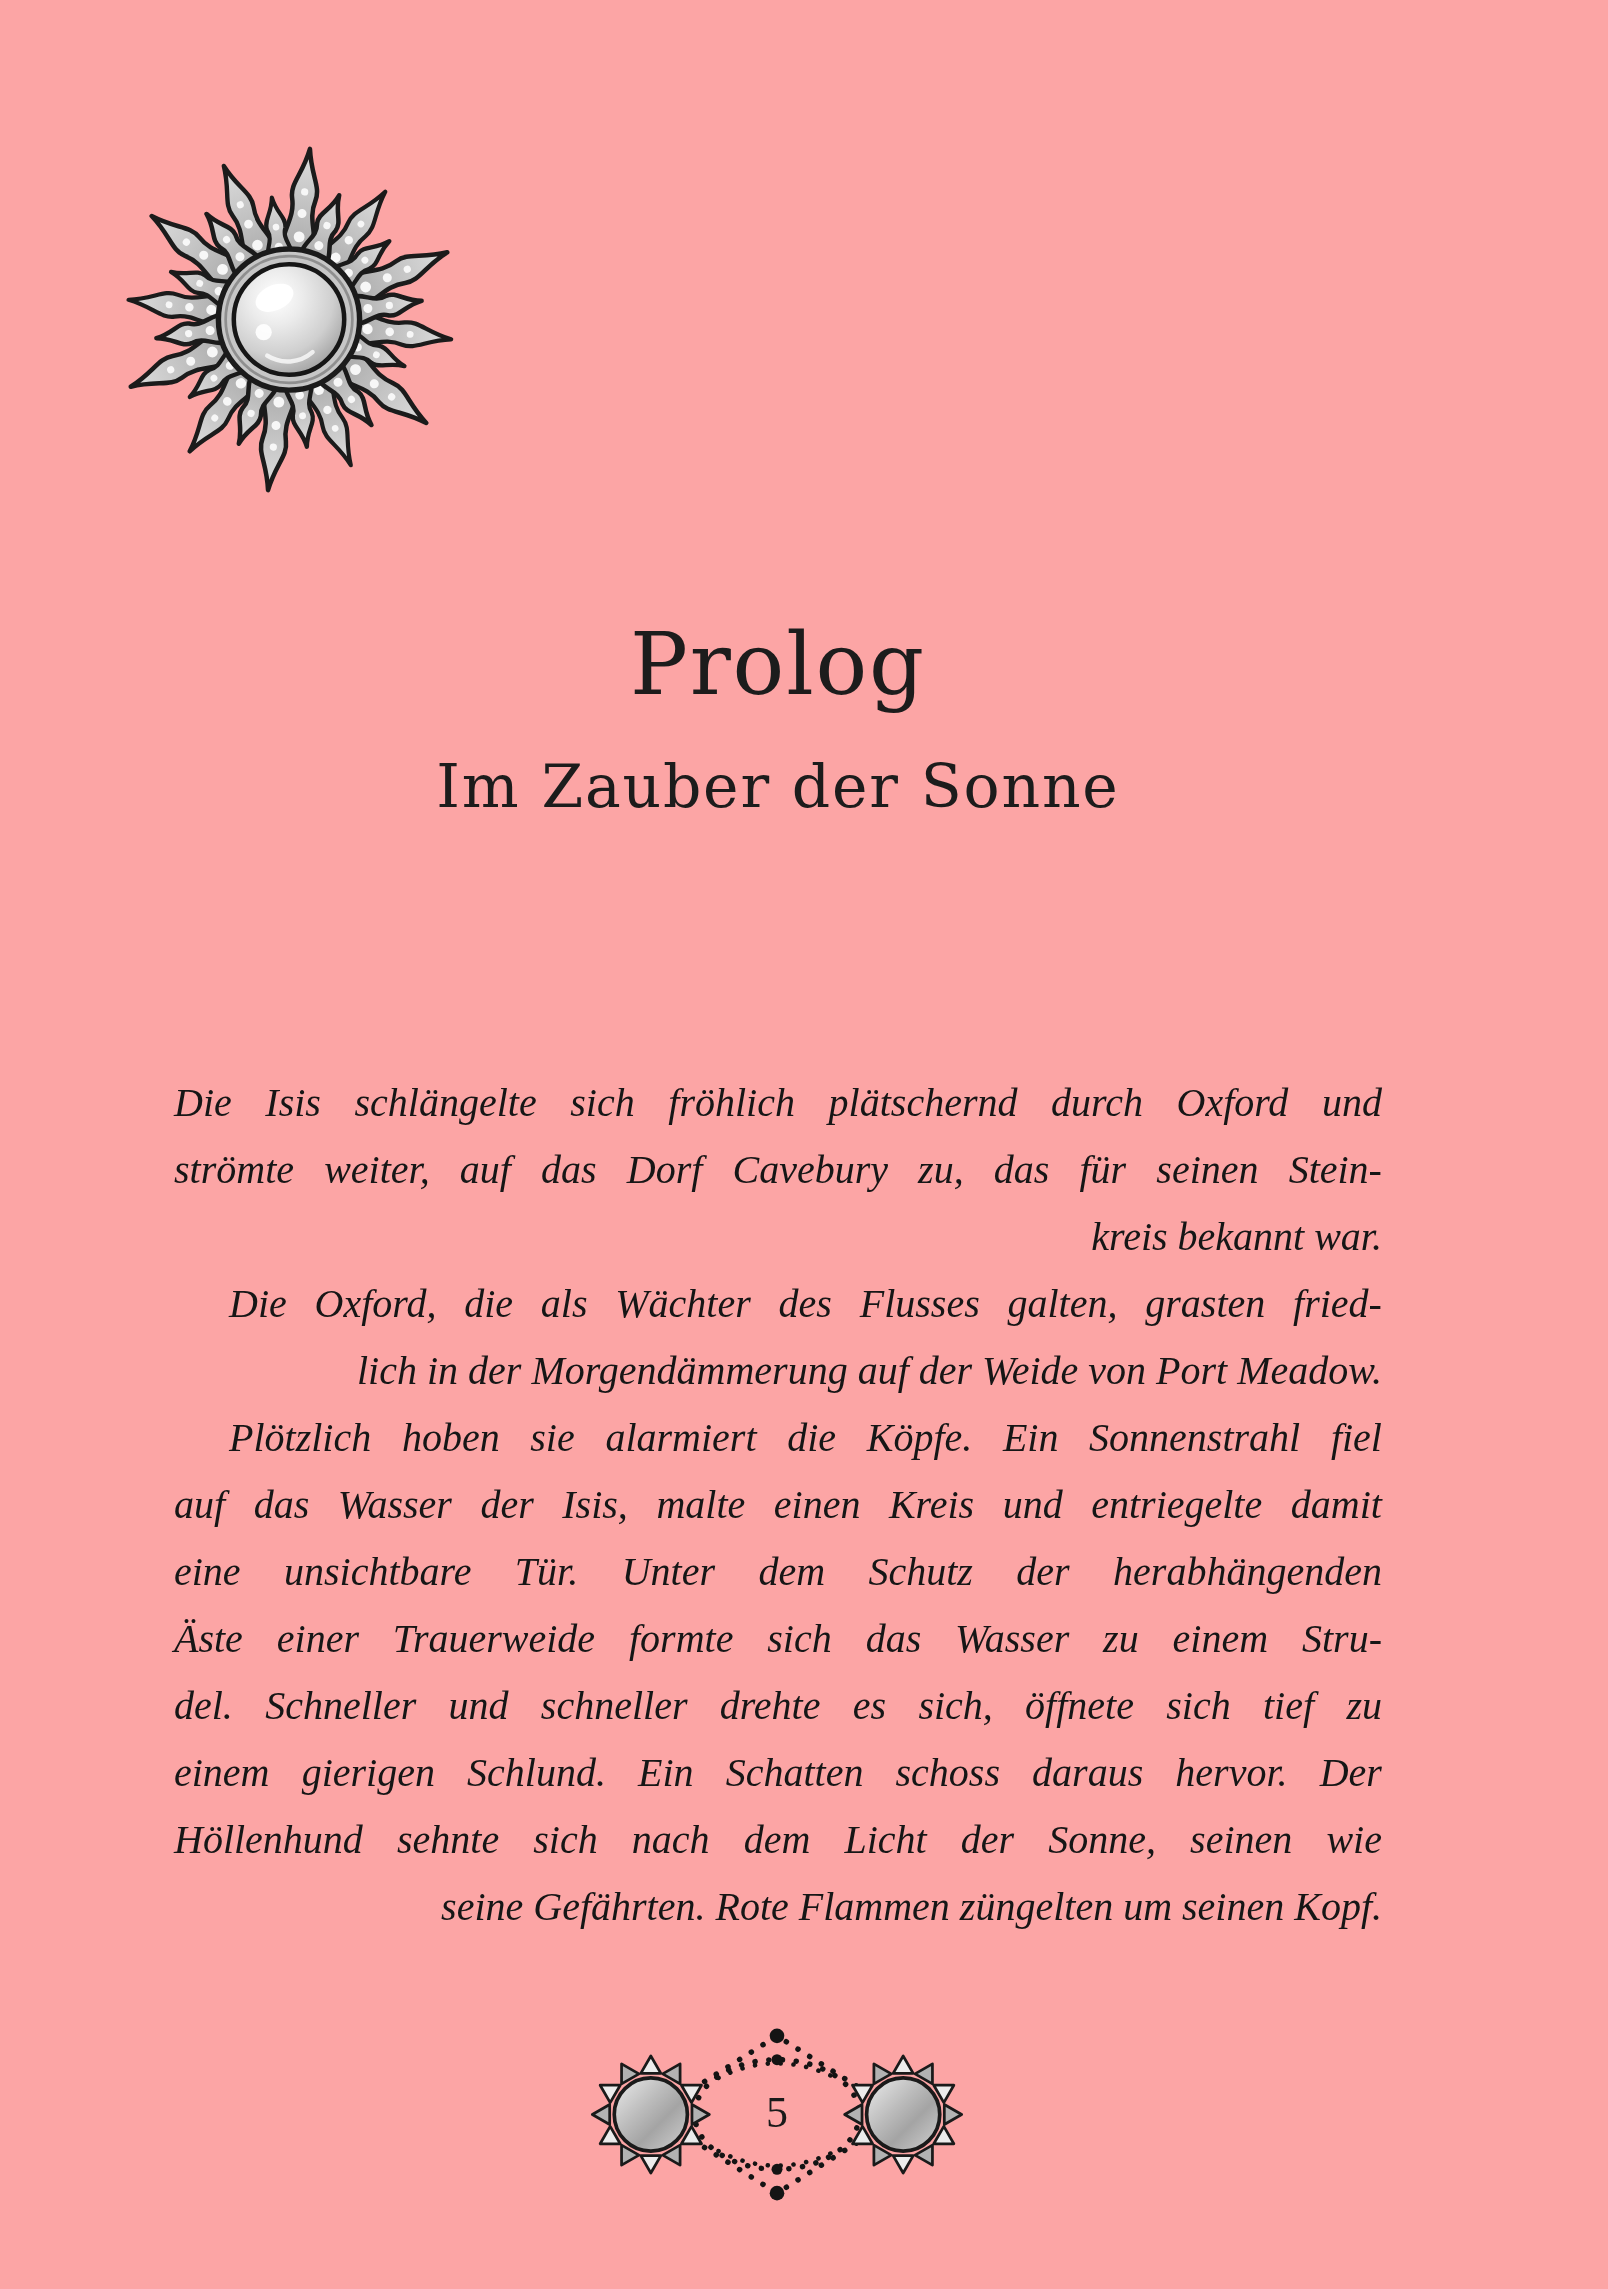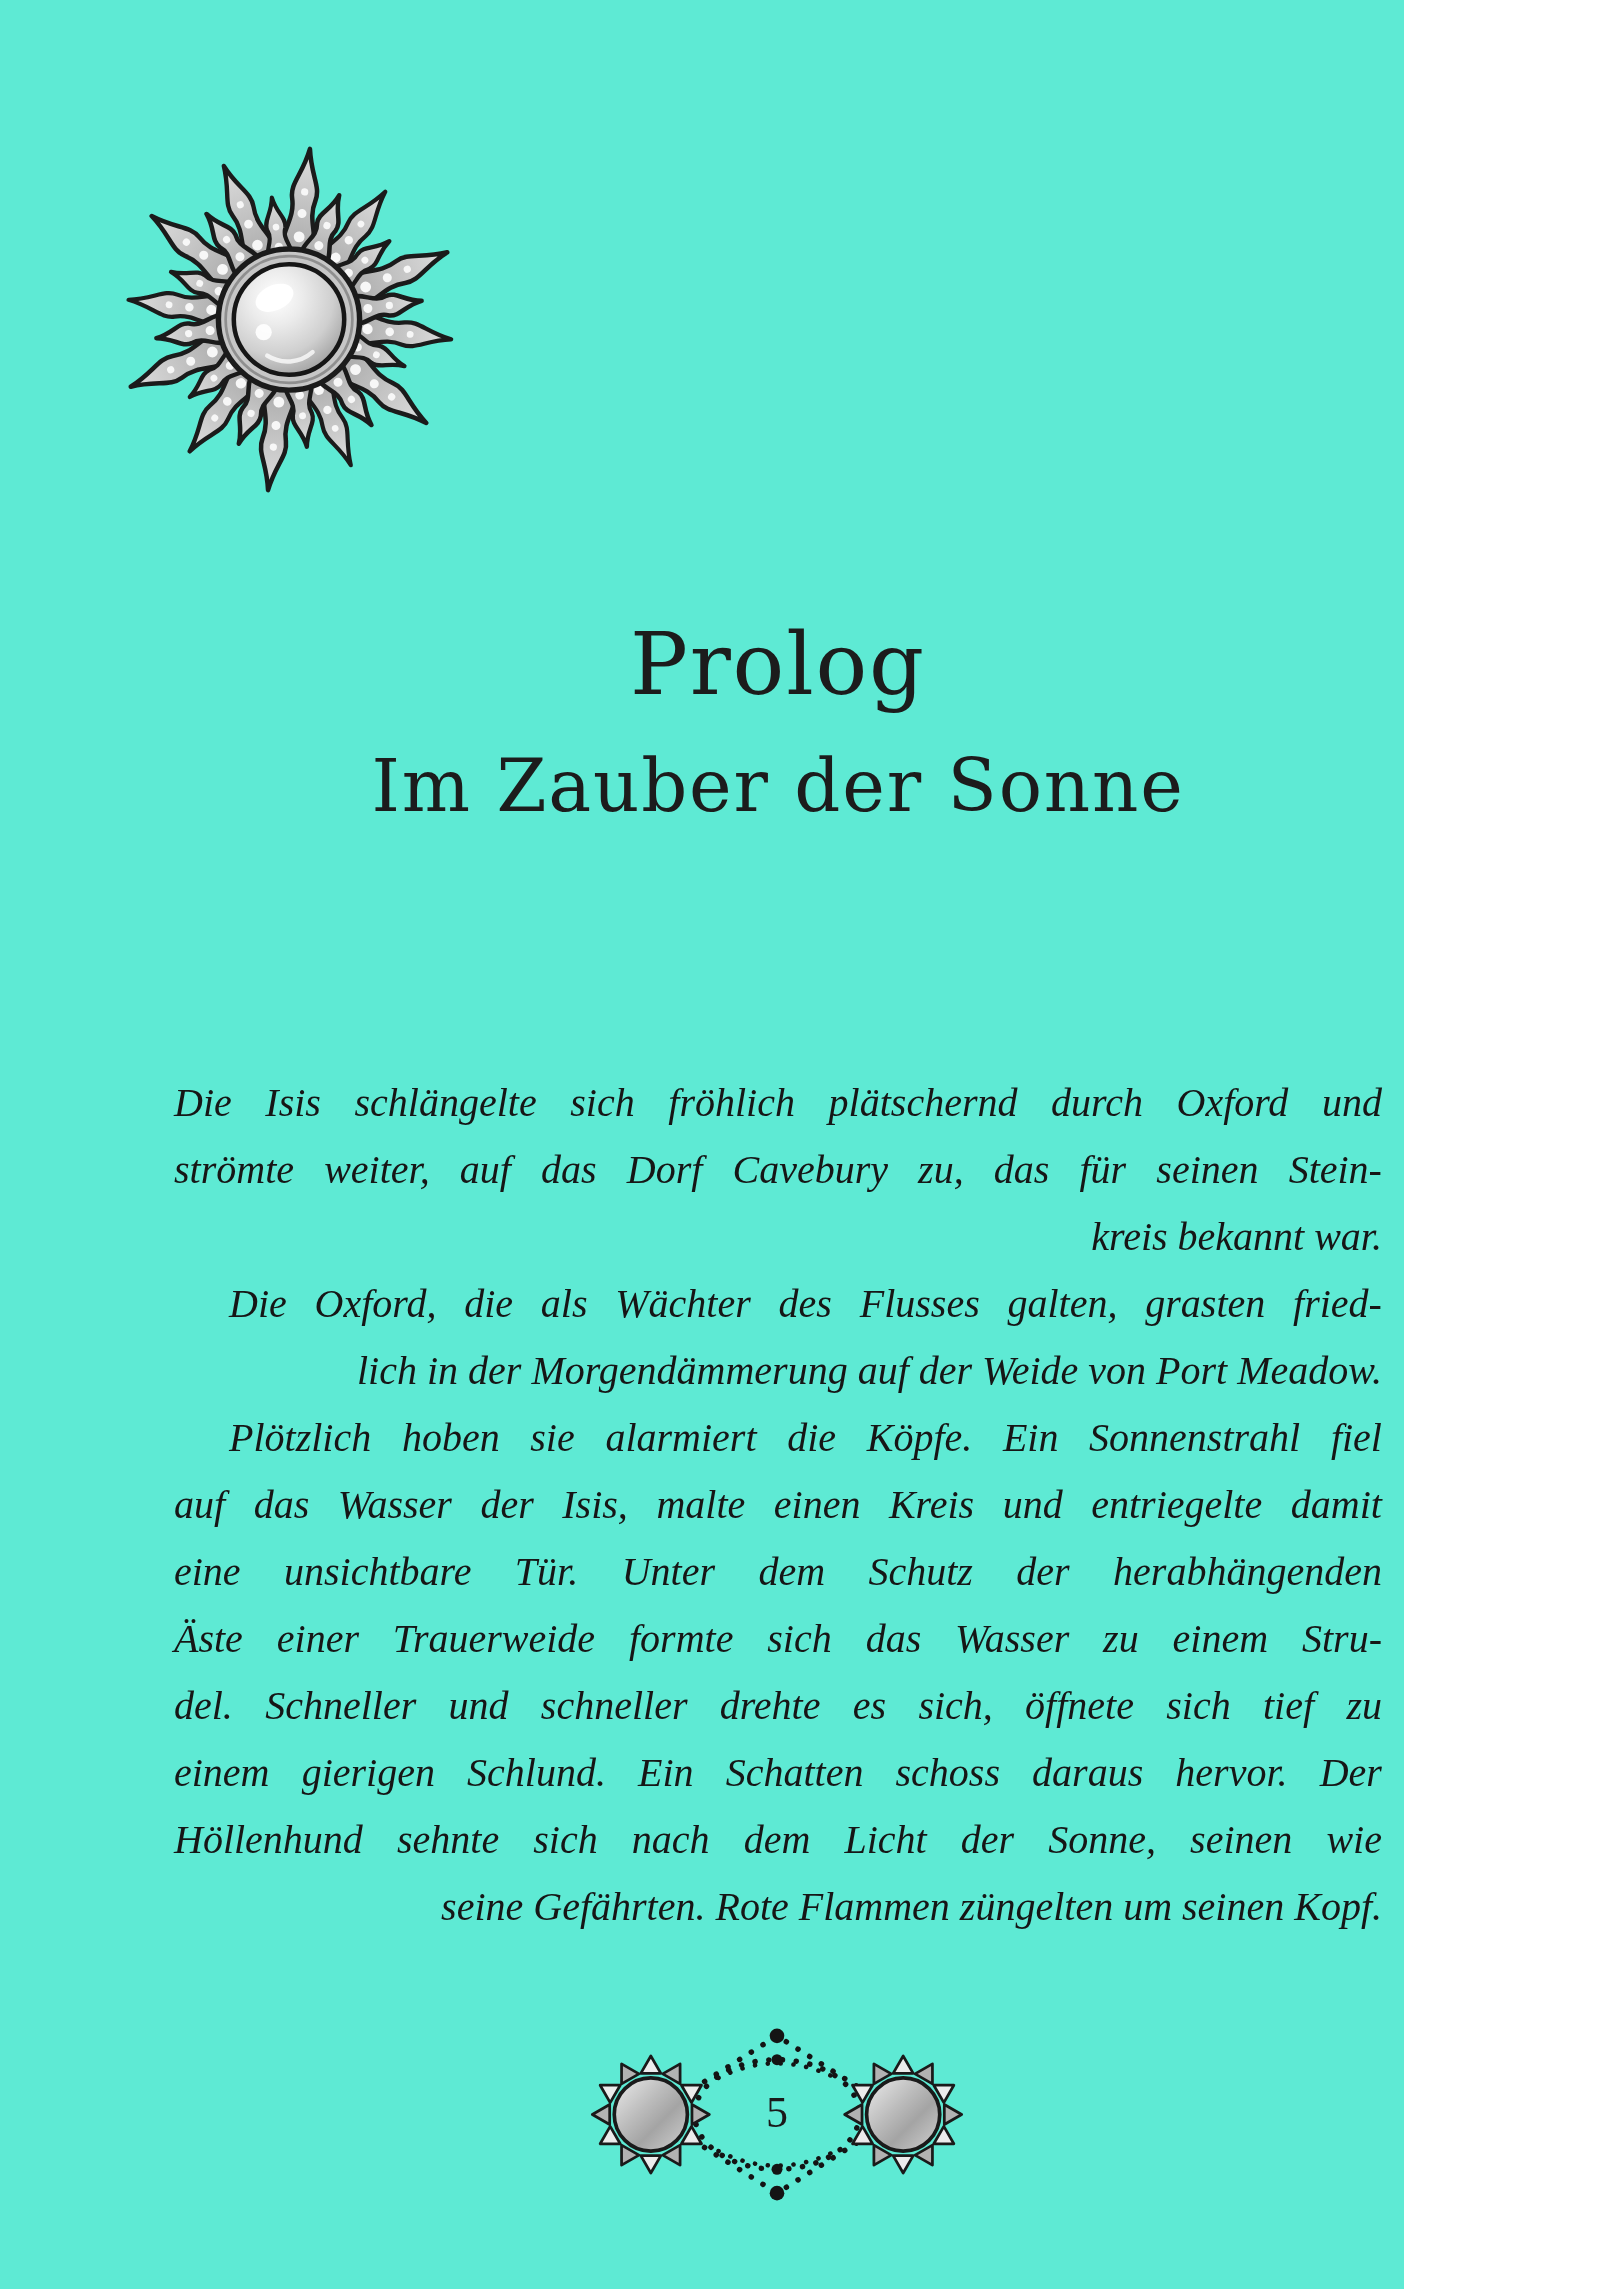--- a/index.html
+++ b/index.html
@@ -2,23 +2,23 @@
 <html style="font-size:14.6px"><head>
 <meta charset="utf-8">
 <style>
   html, body {
     margin: 0;
     padding: 0;
     background: #ffffff;
   }
   .page {
     position: relative;
-    width: 1404px;
+    width: 1608px;
     height: 2290px;
-    background: #5eead4;
+    background: #fca5a5;
     overflow: hidden;
     font-family: "Liberation Serif", "DejaVu Serif", serif;
     color: #161616;
   }
 
   
   .sun-illustration {
     position: absolute;
     left: 108px;
     top: 135px;
@@ -36,21 +36,21 @@
     text-align: center;
     font-family: "DejaVu Serif", serif;
     color: #1c1c1c;
   }
   .title-line1 {
     font-size: 86px;
     line-height: 122px;
     letter-spacing: 1.8px;
   }
   .title-line2 {
-    font-size: 72px;
+    font-size: 60px;
     line-height: 122px;
     letter-spacing: 1.8px;
   }
 
   
   .body-text {
     position: absolute;
     left: 174px;
     top: 1069px;
     width: 1208px;

